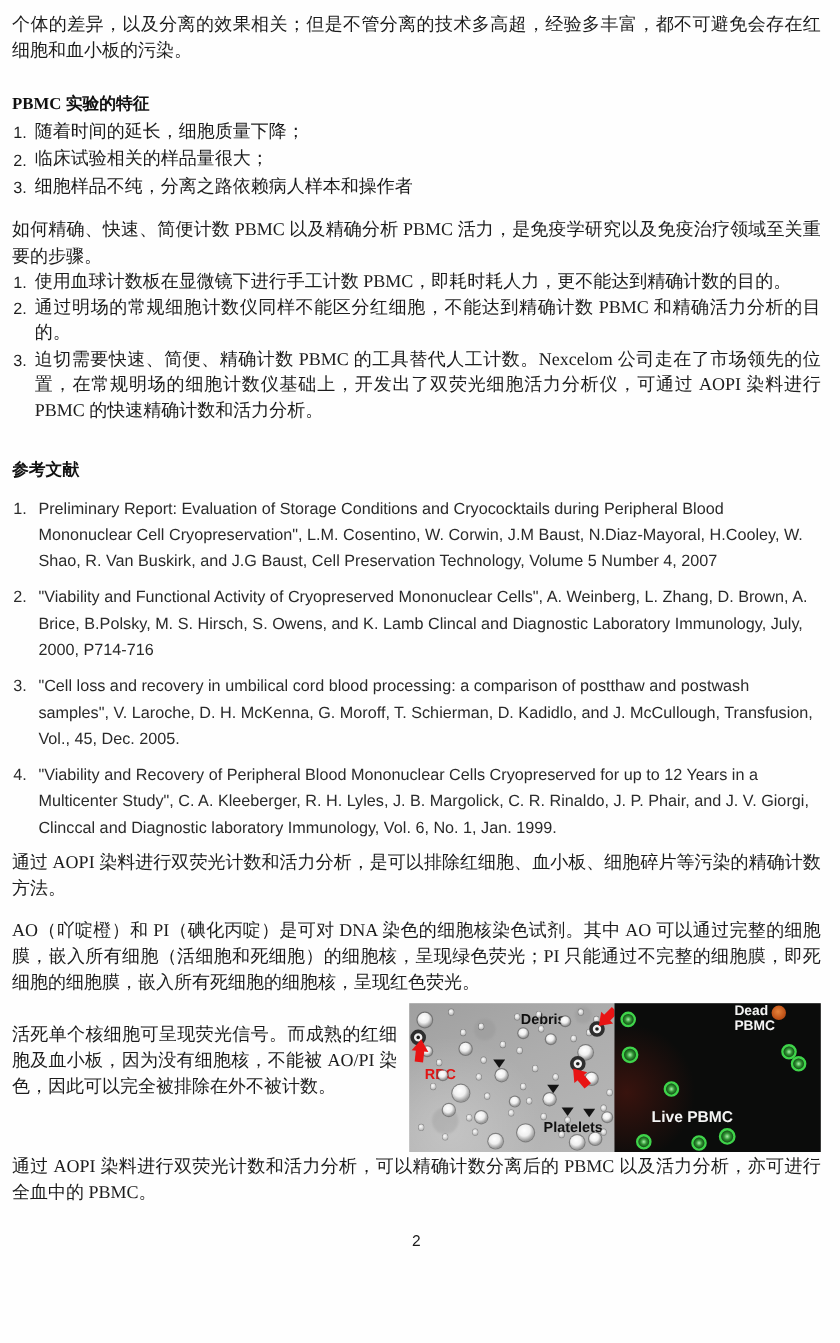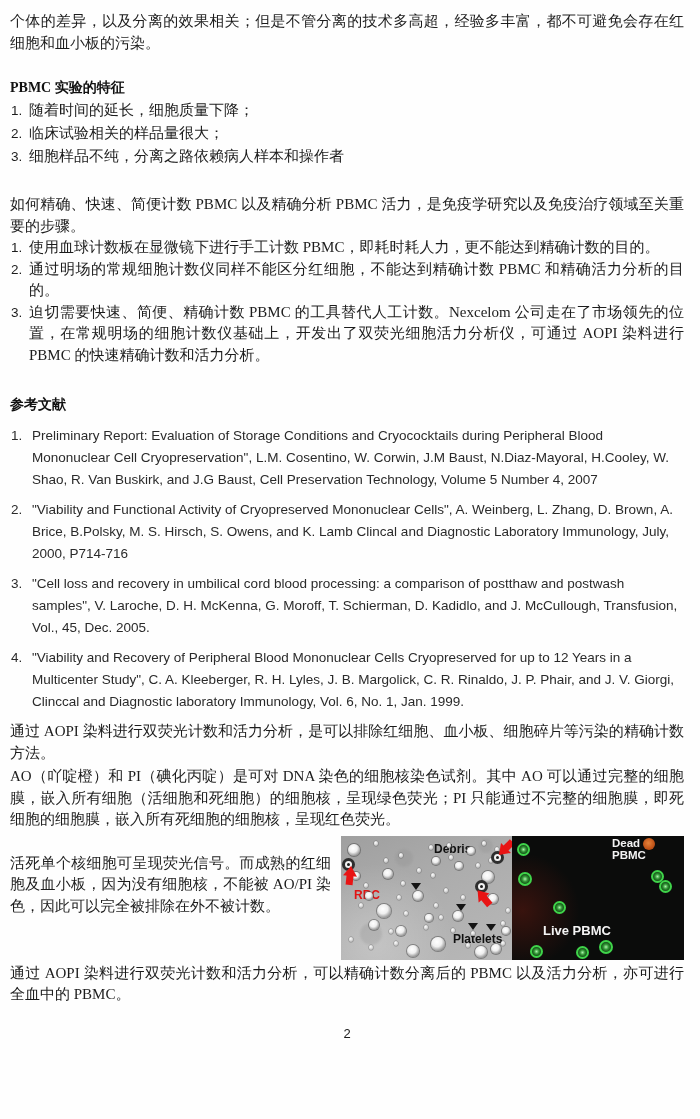--- a/index.html
+++ b/index.html
@@ -62,25 +62,25 @@
   .fig-label{position:absolute;font-family:"Liberation Sans",sans-serif;font-weight:bold;white-space:nowrap;}
   .lbl-debris{left:93px;top:6px;font-size:12px;color:#101010;}
   .lbl-rbc{left:13px;top:52px;font-size:12px;}
   .lbl-platelets{left:112px;top:96px;font-size:12px;color:#101010;}
   .lbl-dead{left:100px;top:1px;font-size:11.5px;color:#f4f4f4;line-height:12.5px;}
   .lbl-live{left:31px;top:87px;font-size:13px;color:#f4f4f4;}
 
   .pagenum{margin-top:20px;text-align:center;font-family:"Liberation Sans",sans-serif;font-size:13px;color:#1a1a1a;}
 
   .mt-feat{margin-top:23px;}
-  .mt-count{margin-top:26px;}
+  .mt-count{margin-top:14px;}
   .mt-ref{margin-top:28px;}
   .mt-s3{margin-top:27px;}
   .mt-p1{margin-top:3px;}
-  .mt-p2{margin-top:2px;}
+  .mt-p2{margin-top:14px;}
   .mt-p4{margin-top:3px;}
   .mt-intro{padding-top:11px;}
 </style>
 </head>
 <body>
 
 <div class="page">
 
   <p class="zh mt-intro">个体的差异，以及分离的效果相关；但是不管分离的技术多高超，经验多丰富，都不可避免会存在红细胞和血小板的污染。</p>
 

